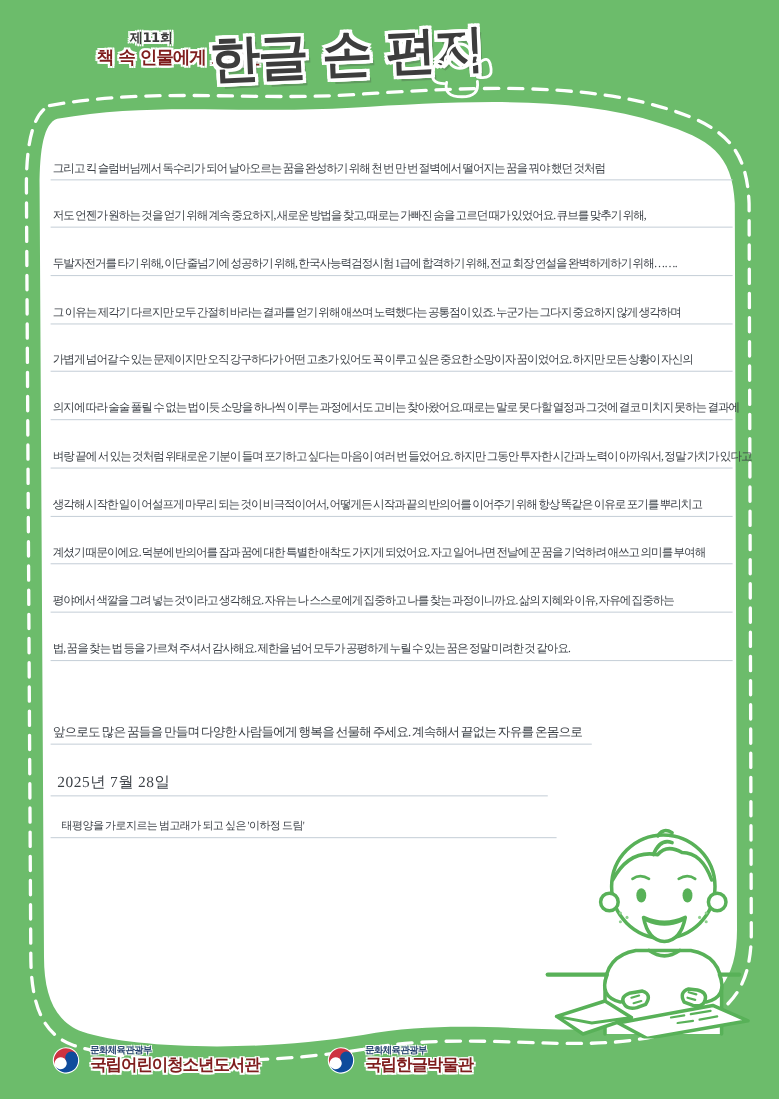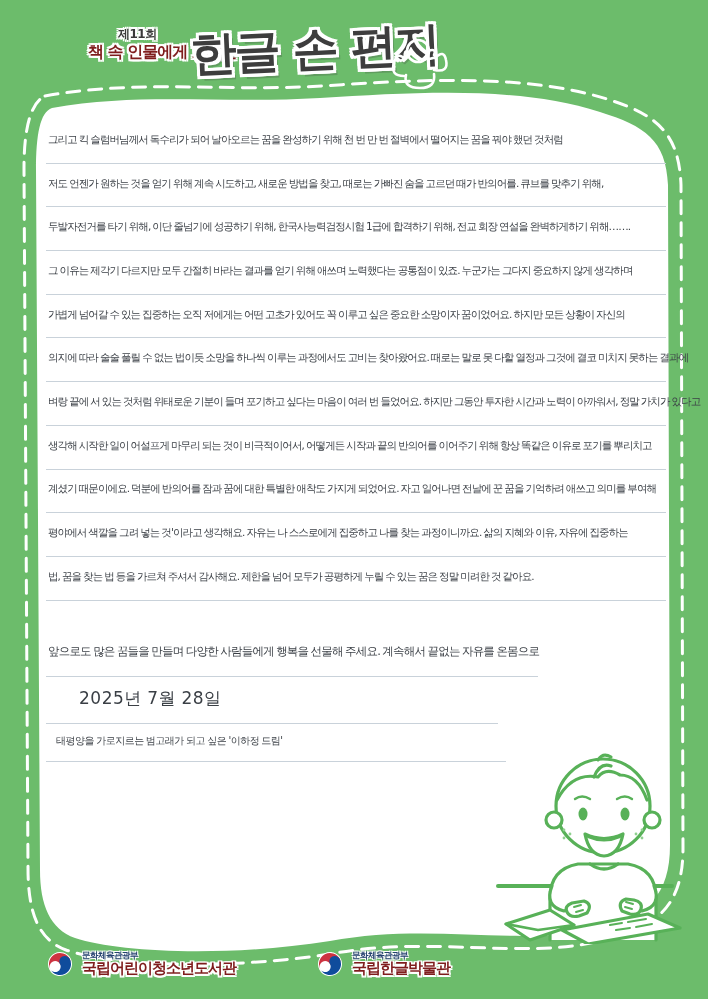--- a/index.html
+++ b/index.html
@@ -27,42 +27,43 @@
     position:absolute;left:192px;top:24px;
     font-size:46px;font-weight:900;color:#3d3d3d;letter-spacing:-2px;
     transform:rotate(-2.5deg);transform-origin:left bottom;
     text-shadow:-3px -3px 0 #fff,3px -3px 0 #fff,-3px 3px 0 #fff,3px 3px 0 #fff,0 -3px 0 #fff,0 3px 0 #fff,-3px 0 0 #fff,3px 0 0 #fff,4px 5px 0 rgba(60,60,60,0.25);
   }
   .duck{position:absolute;left:388px;top:30px;width:64px;height:62px;}
 
   
   .letter{position:absolute;left:46px;top:120px;width:620px;z-index:2;}
   .line{
-    height:42.7px;display:flex;align-items:center;
+    height:42.7px;display:flex;align-items:flex-end;
     border-bottom:1px solid #c9d2da;
+    font-family:Liberation Serif, serif;
   }
   .line span{
     display:block;white-space:nowrap;padding:0 0 3px 2px;
     font-size:10.5px;letter-spacing:-0.9px;word-spacing:-0.5px;
     color:#3a3f45;font-weight:500;
   }
   .para-gap{height:30px;}
   .closing1{width:492px;height:45px;}
   .closing2{width:516px;height:46px;}
   .dateline{width:452px;height:46px;}
   .sigline{width:460px;height:37px;}
   .closing1 span,.closing2 span{font-size:11.5px;letter-spacing:-0.8px;}
-  .dateline span{font-size:17px;letter-spacing:0.5px;padding-left:6px;margin-left:27px;}
+  .dateline span{font-size:14px;letter-spacing:0.5px;padding-left:6px;}
   .sigline span{font-size:10px;letter-spacing:-0.5px;padding-left:10px;}
 
   
   .boy{position:absolute;left:490px;top:748px;width:218px;height:196px;z-index:2;}
 
   
-  .footer{position:absolute;left:46px;top:950px;display:flex;gap:80px;z-index:3;}
+  .footer{position:absolute;left:46px;top:950px;display:flex;gap:60px;z-index:3;}
   .logo{display:flex;align-items:center;}
   .logo svg{width:28px;height:28px;flex:0 0 auto;}
   .logo-text{margin-left:8px;line-height:1.1;}
   .ministry{font-size:8.5px;font-weight:700;color:#24416f;letter-spacing:-0.5px;
     text-shadow:-1px -1px 0 #fff,1px -1px 0 #fff,-1px 1px 0 #fff,1px 1px 0 #fff;}
   .org{font-size:15px;font-weight:800;color:#7f1d1d;letter-spacing:-1px;
     text-shadow:-1.5px -1.5px 0 #fff,1.5px -1.5px 0 #fff,-1.5px 1.5px 0 #fff,1.5px 1.5px 0 #fff,0 -1.5px 0 #fff,0 1.5px 0 #fff,-1.5px 0 0 #fff,1.5px 0 0 #fff;}
 </style>
 </head>
 <body>
@@ -94,30 +95,30 @@
     <path d="M40,21 Q49,18 46,25 Q51,27 41,29"></path>
     <path d="M46,40 Q61,43 58,30 Q56,19 47,28"></path>
   </svg>
 </div>
 
 <div class="letter">
   <div class="line">
       <span>그리고 킥 슬럼버님께서 독수리가 되어 날아오르는 꿈을 완성하기 위해 천 번 만 번 절벽에서 떨어지는 꿈을 꿔야 했던 것처럼</span>
     </div>
   <div class="line">
-      <span>저도 언젠가 원하는 것을 얻기 위해 계속 시도하고, 새로운 방법을 찾고, 때로는 가빠진 숨을 고르던 때가 반의어를. 큐브를 맞추기 위해,</span>
+      <span>저도 언젠가 원하는 것을 얻기 위해 계속 중요하지, 새로운 방법을 찾고, 때로는 가빠진 숨을 고르던 때가 있었어요. 큐브를 맞추기 위해,</span>
     </div>
   <div class="line">
       <span>두발자전거를 타기 위해, 이단 줄넘기에 성공하기 위해, 한국사능력검정시험 1급에 합격하기 위해, 전교 회장 연설을 완벽하게하기 위해…….</span>
     </div>
   <div class="line">
       <span>그 이유는 제각기 다르지만 모두 간절히 바라는 결과를 얻기 위해 애쓰며 노력했다는 공통점이 있죠. 누군가는 그다지 중요하지 않게 생각하며</span>
     </div>
   <div class="line">
-      <span>가볍게 넘어갈 수 있는 집중하는 오직 저에게는 어떤 고초가 있어도 꼭 이루고 싶은 중요한 소망이자 꿈이었어요. 하지만 모든 상황이 자신의</span>
+      <span>가볍게 넘어갈 수 있는 문제이지만 오직 강구하다가 어떤 고초가 있어도 꼭 이루고 싶은 중요한 소망이자 꿈이었어요. 하지만 모든 상황이 자신의</span>
     </div>
   <div class="line">
       <span>의지에 따라 술술 풀릴 수 없는 법이듯 소망을 하나씩 이루는 과정에서도 고비는 찾아왔어요. 때로는 말로 못 다할 열정과 그것에 결코 미치지 못하는 결과에</span>
     </div>
   <div class="line">
       <span>벼랑 끝에 서 있는 것처럼 위태로운 기분이 들며 포기하고 싶다는 마음이 여러 번 들었어요. 하지만 그동안 투자한 시간과 노력이 아까워서, 정말 가치가 있다고</span>
     </div>
   <div class="line">
       <span>생각해 시작한 일이 어설프게 마무리 되는 것이 비극적이어서, 어떻게든 시작과 끝의 반의어를 이어주기 위해 항상 똑같은 이유로 포기를 뿌리치고</span>
     </div>

